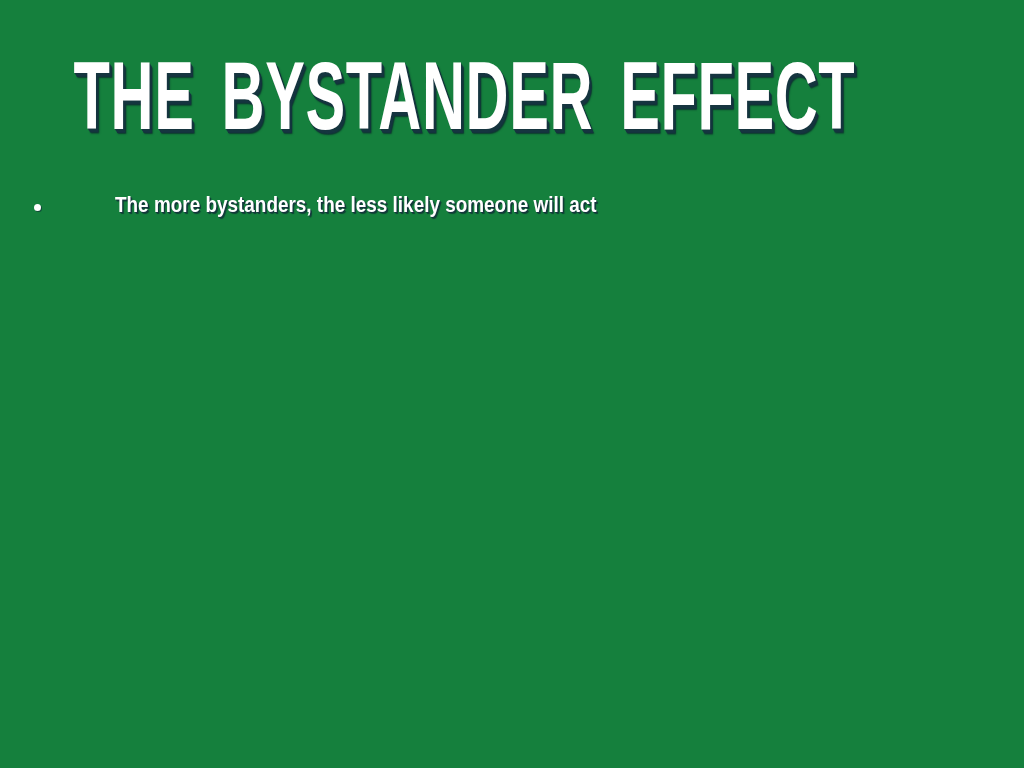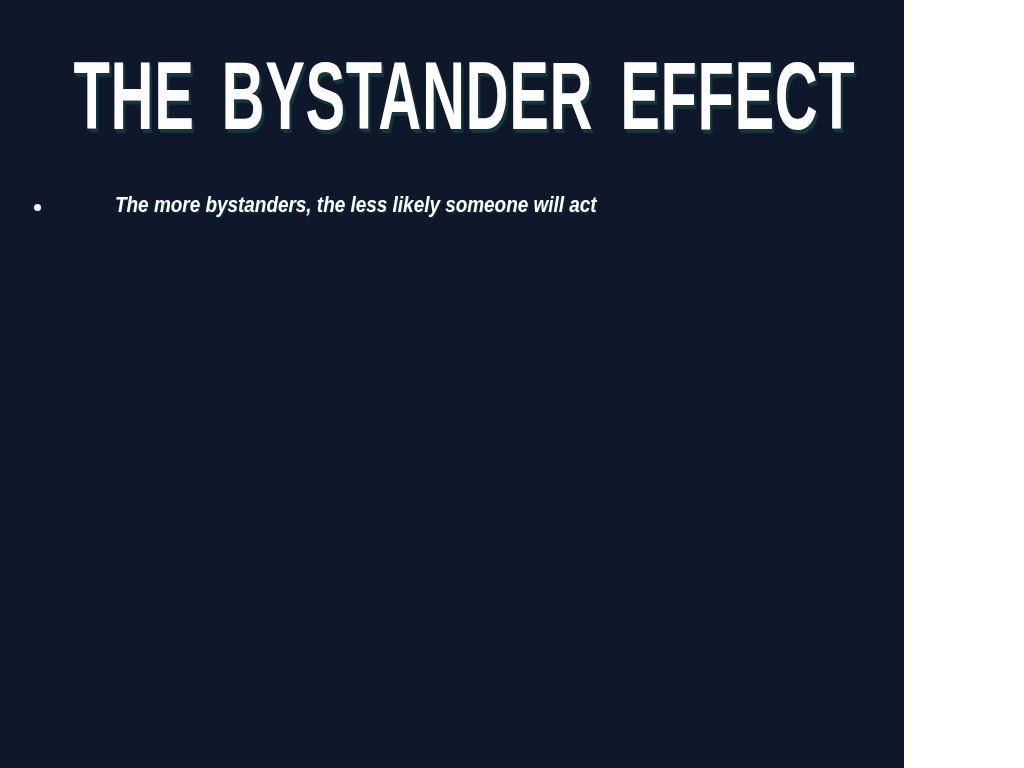--- a/index.html
+++ b/index.html
@@ -9,23 +9,23 @@
   }
   body {
     width: 1024px;
     height: 768px;
     overflow: hidden;
     font-family: "Liberation Sans", sans-serif;
   }
 
   #slide {
     position: relative;
-    width: 904px;
+    width: 1024px;
     height: 768px;
-    background: #0f172a;
+    background: #15803d;
     overflow: hidden;
   }
 
   
   .title-wrap {
     position: absolute;
     left: 0;
     top: 44px;
     width: 1024px;
     height: 104px;
@@ -59,21 +59,20 @@
 
   
   .bullet-list {
     position: absolute;
     left: 0;
     top: 192px;
     width: 1024px;
     margin: 0;
     padding: 0;
     list-style: none;
-    font-style: italic;
   }
 
   .bullet-item {
     position: relative;
     min-height: 28px;
     margin: 0 0 28px 0;
     padding: 0;
   }
 
   .bullet-marker {

